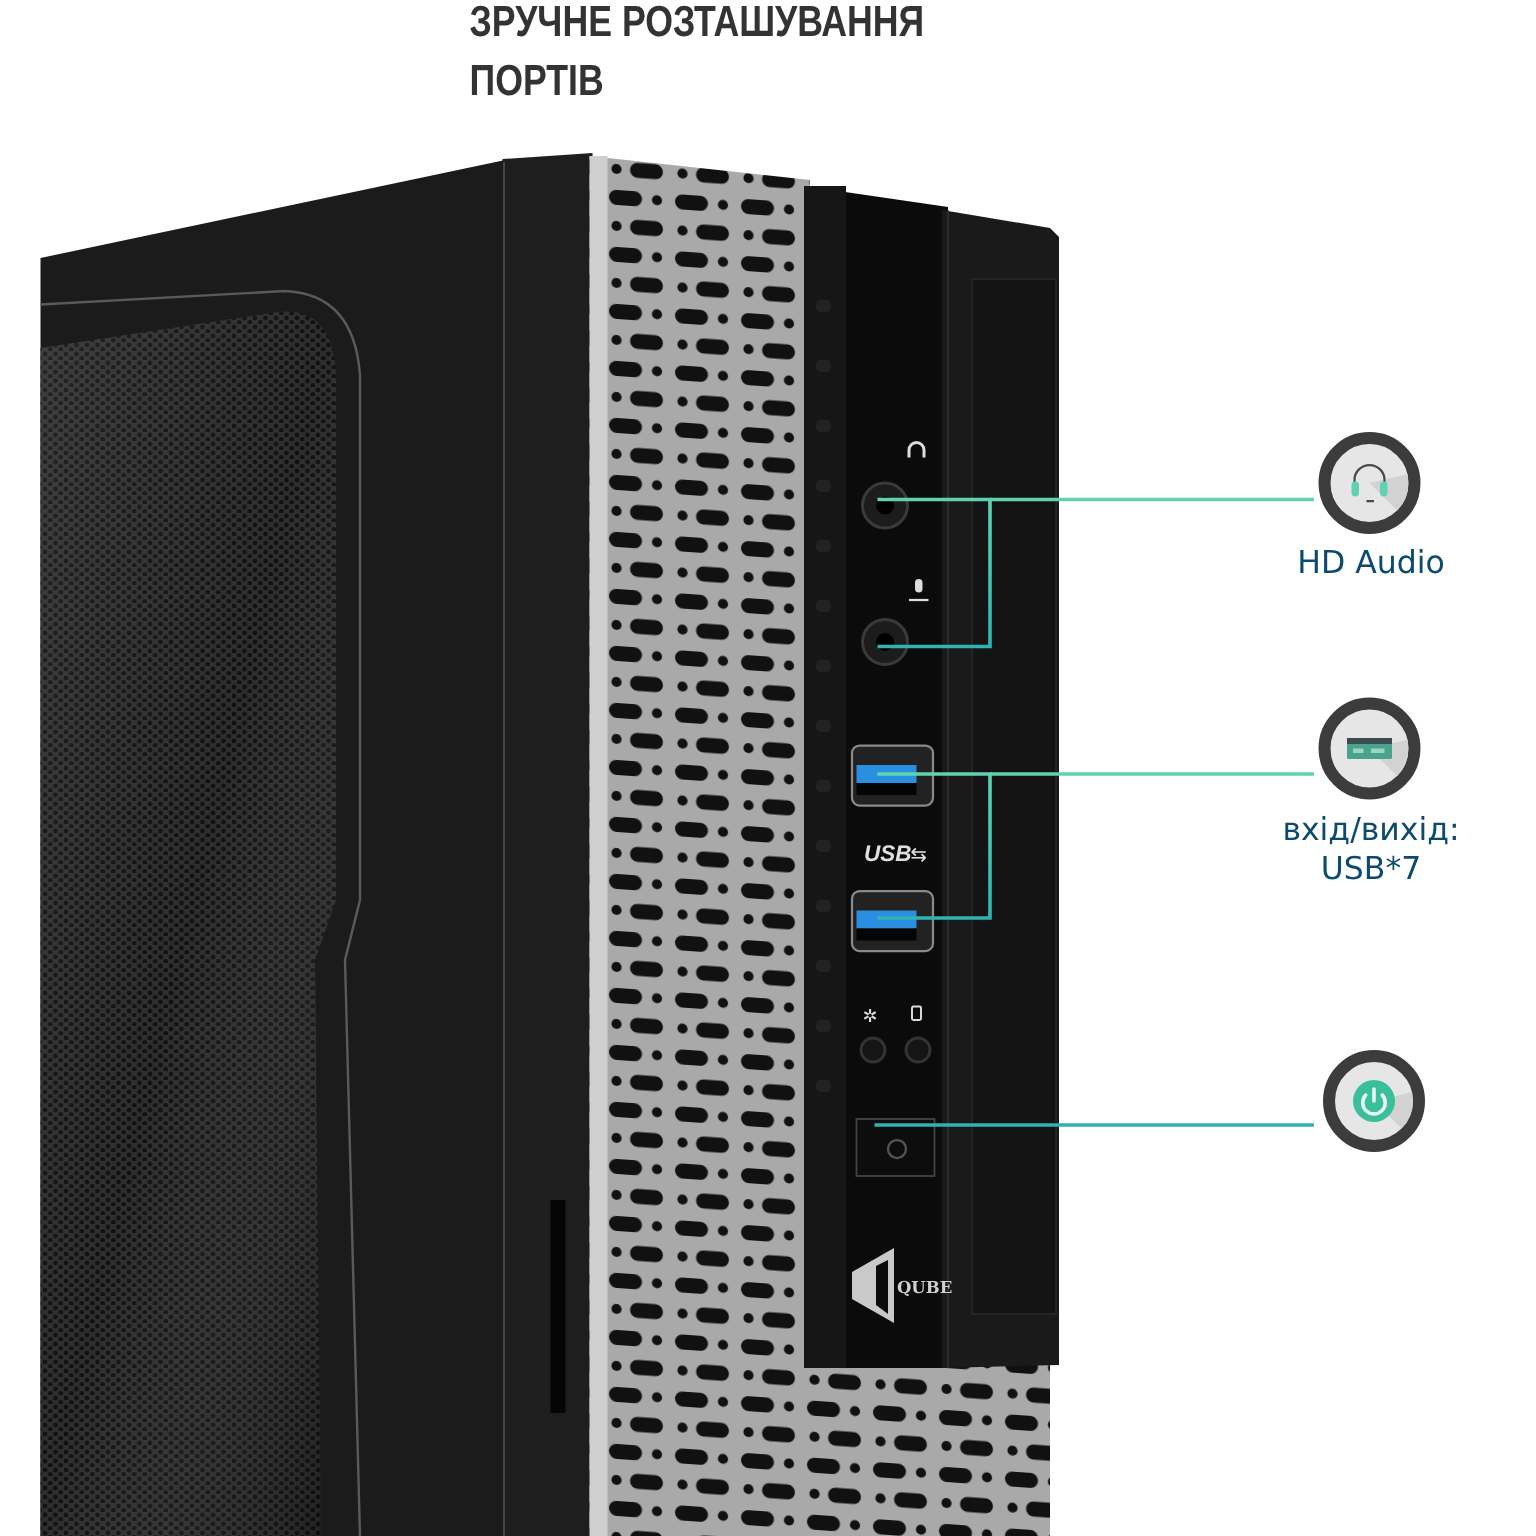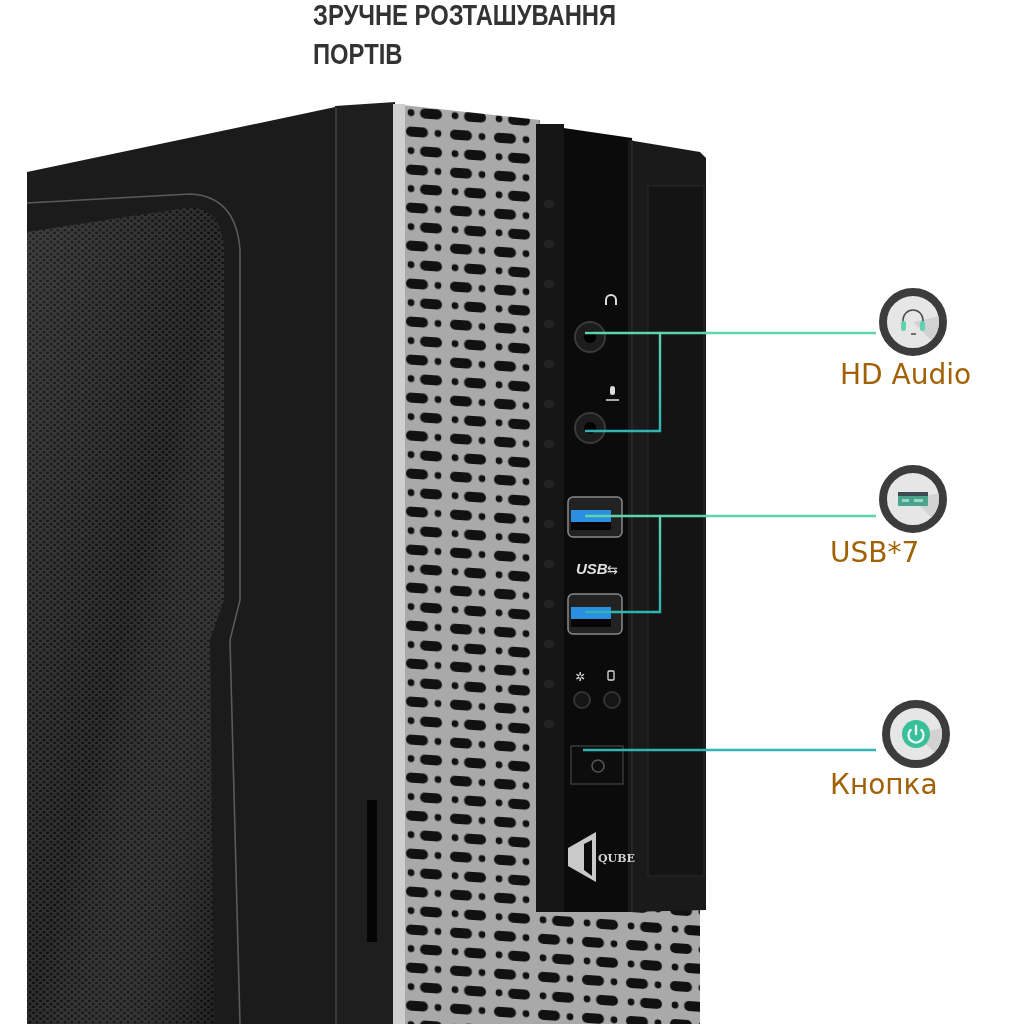--- a/index.html
+++ b/index.html
@@ -4,21 +4,21 @@
 <style>
   html, body { margin:0; padding:0; background:#ffffff; }
   body { width:1024px; height:1024px; position:relative; overflow:hidden; font-family:"Liberation Sans", sans-serif; }
   .title {
     position:absolute; left:313px; top:-4px; width:400px;
     font-family:"Liberation Sans", sans-serif; font-weight:700;
     font-size:29px; line-height:39px; color:#333333;
     letter-spacing:0px; transform:scaleX(0.82); transform-origin:left top;
   }
   .photo { position:absolute; left:0; top:0; width:1024px; height:1024px; }
-  .callout { position:absolute; text-align:left; color:#a16207; font-family:"DejaVu Sans", sans-serif; font-size:28px; line-height:26px; }
+  .callout { position:absolute; text-align:center; color:#0c4a6e; font-family:"DejaVu Sans", sans-serif; font-size:21px; line-height:26px; }
   .badge {
     position:absolute; width:52px; height:52px; border-radius:50%;
     border:8px solid #3c3c3c; background:#e6e6e6; overflow:hidden;
   }
   .badge svg { position:absolute; left:0; top:0; }
 </style>
 </head>
 <body>
 
 <svg class="photo" viewBox="0 0 1024 1024" xmlns="http://www.w3.org/2000/svg">
@@ -165,26 +165,26 @@
 <div class="badge" style="left:879px;top:465px;">
   <svg width="52" height="52" viewBox="0 0 52 52">
     <polygon points="26,26 52,52 52,20" fill="#d2d2d2"></polygon>
     <rect x="11" y="19" width="30" height="14" rx="1" fill="#4aa38c"></rect>
     <rect x="11" y="19" width="30" height="4" fill="#3e4a52"></rect>
     <rect x="15" y="26" width="7" height="3" fill="#9ad6c4"></rect>
     <rect x="27" y="26" width="9" height="3" fill="#9ad6c4"></rect>
   </svg>
 </div>
 <div class="callout" style="left:830px;top:540px;width:168px;">
+  <div>вхід/вихід:</div>
   <div>USB*7</div>
 </div>
 
 <div class="badge" style="left:882px;top:700px;">
   <svg width="52" height="52" viewBox="0 0 52 52">
     <polygon points="26,26 52,52 52,20" fill="#d2d2d2"></polygon>
     <circle cx="26" cy="26" r="14" fill="#39c09a"></circle>
     <path d="M20.5,22 a7.5,7.5 0 1 0 11,0" fill="none" stroke="#e8f7f2" stroke-width="2.4" stroke-linecap="round"></path>
     <line x1="26" y1="18" x2="26" y2="26" stroke="#e8f7f2" stroke-width="2.4" stroke-linecap="round"></line>
   </svg>
 </div>
 <div class="callout" style="left:830px;top:772px;width:168px;">
-  <div>Кнопка</div>
 </div>
 
 </body></html>

